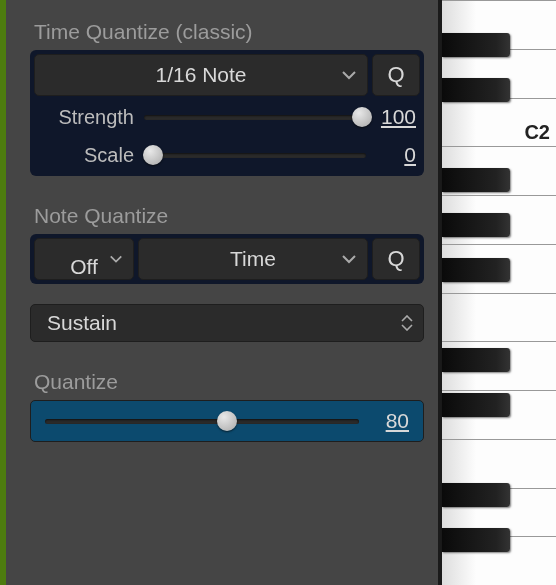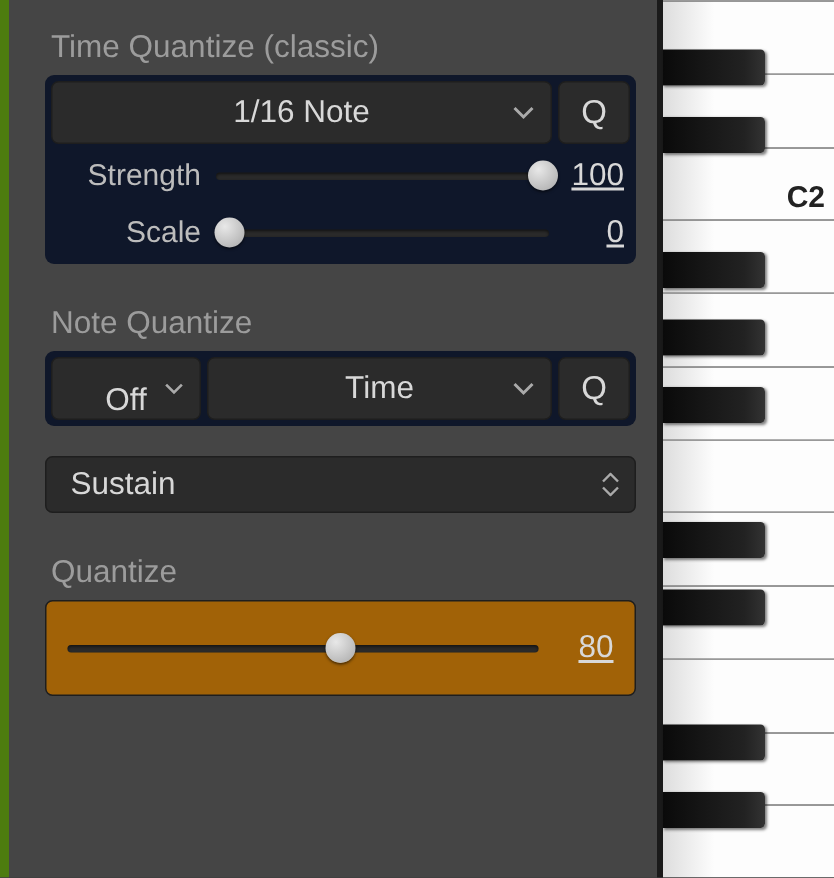--- a/index.html
+++ b/index.html
@@ -107,24 +107,24 @@
     width: 50px;
     text-align: right;
     color: #d8d8d8;
     font-size: 21px;
     padding-left: 6px;
     text-decoration: underline;
   }
   .velocity-row {
     display: flex;
     align-items: center;
-    background: #a16207;
+    background: #0c4a6e;
     border: 1px solid #1e1e1e;
     border-radius: 5px;
-    height: 64px;
+    height: 42px;
     padding: 0 14px;
   }
   .velocity-row .slider { flex: 1; }
   .spacer { height: 20px; }
   .scale-off { width: 100px; align-items: flex-end; }
   .scale-mode { flex: 1; }
 
   
   .piano {
     width: 118px;

